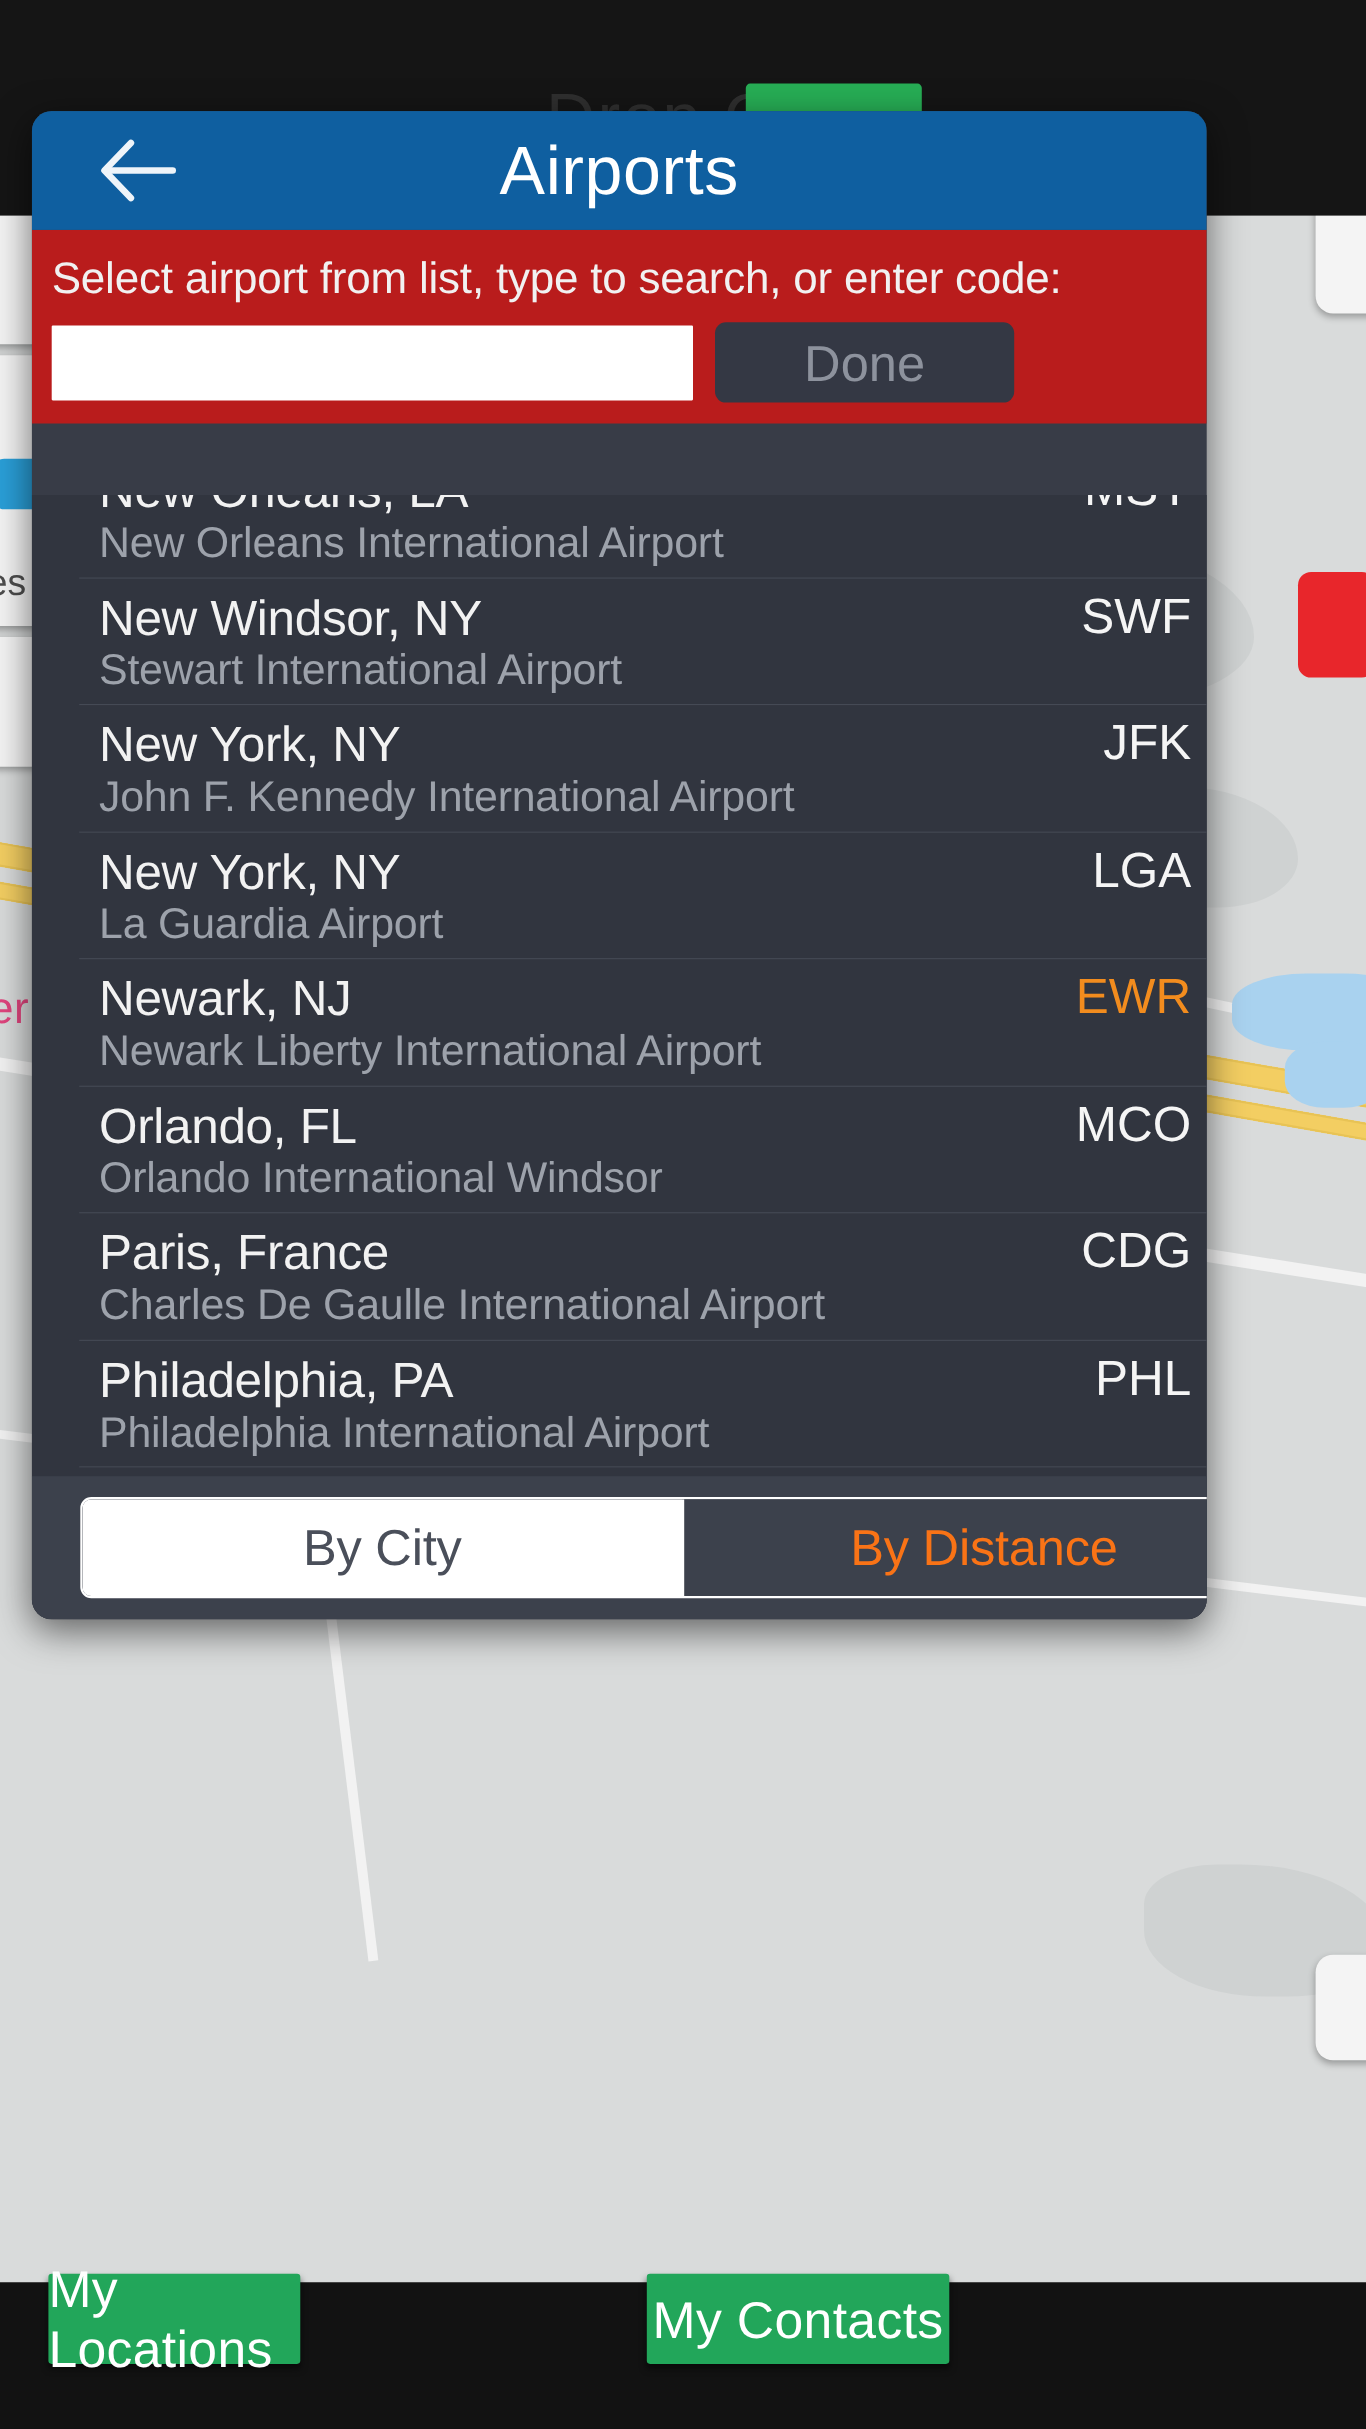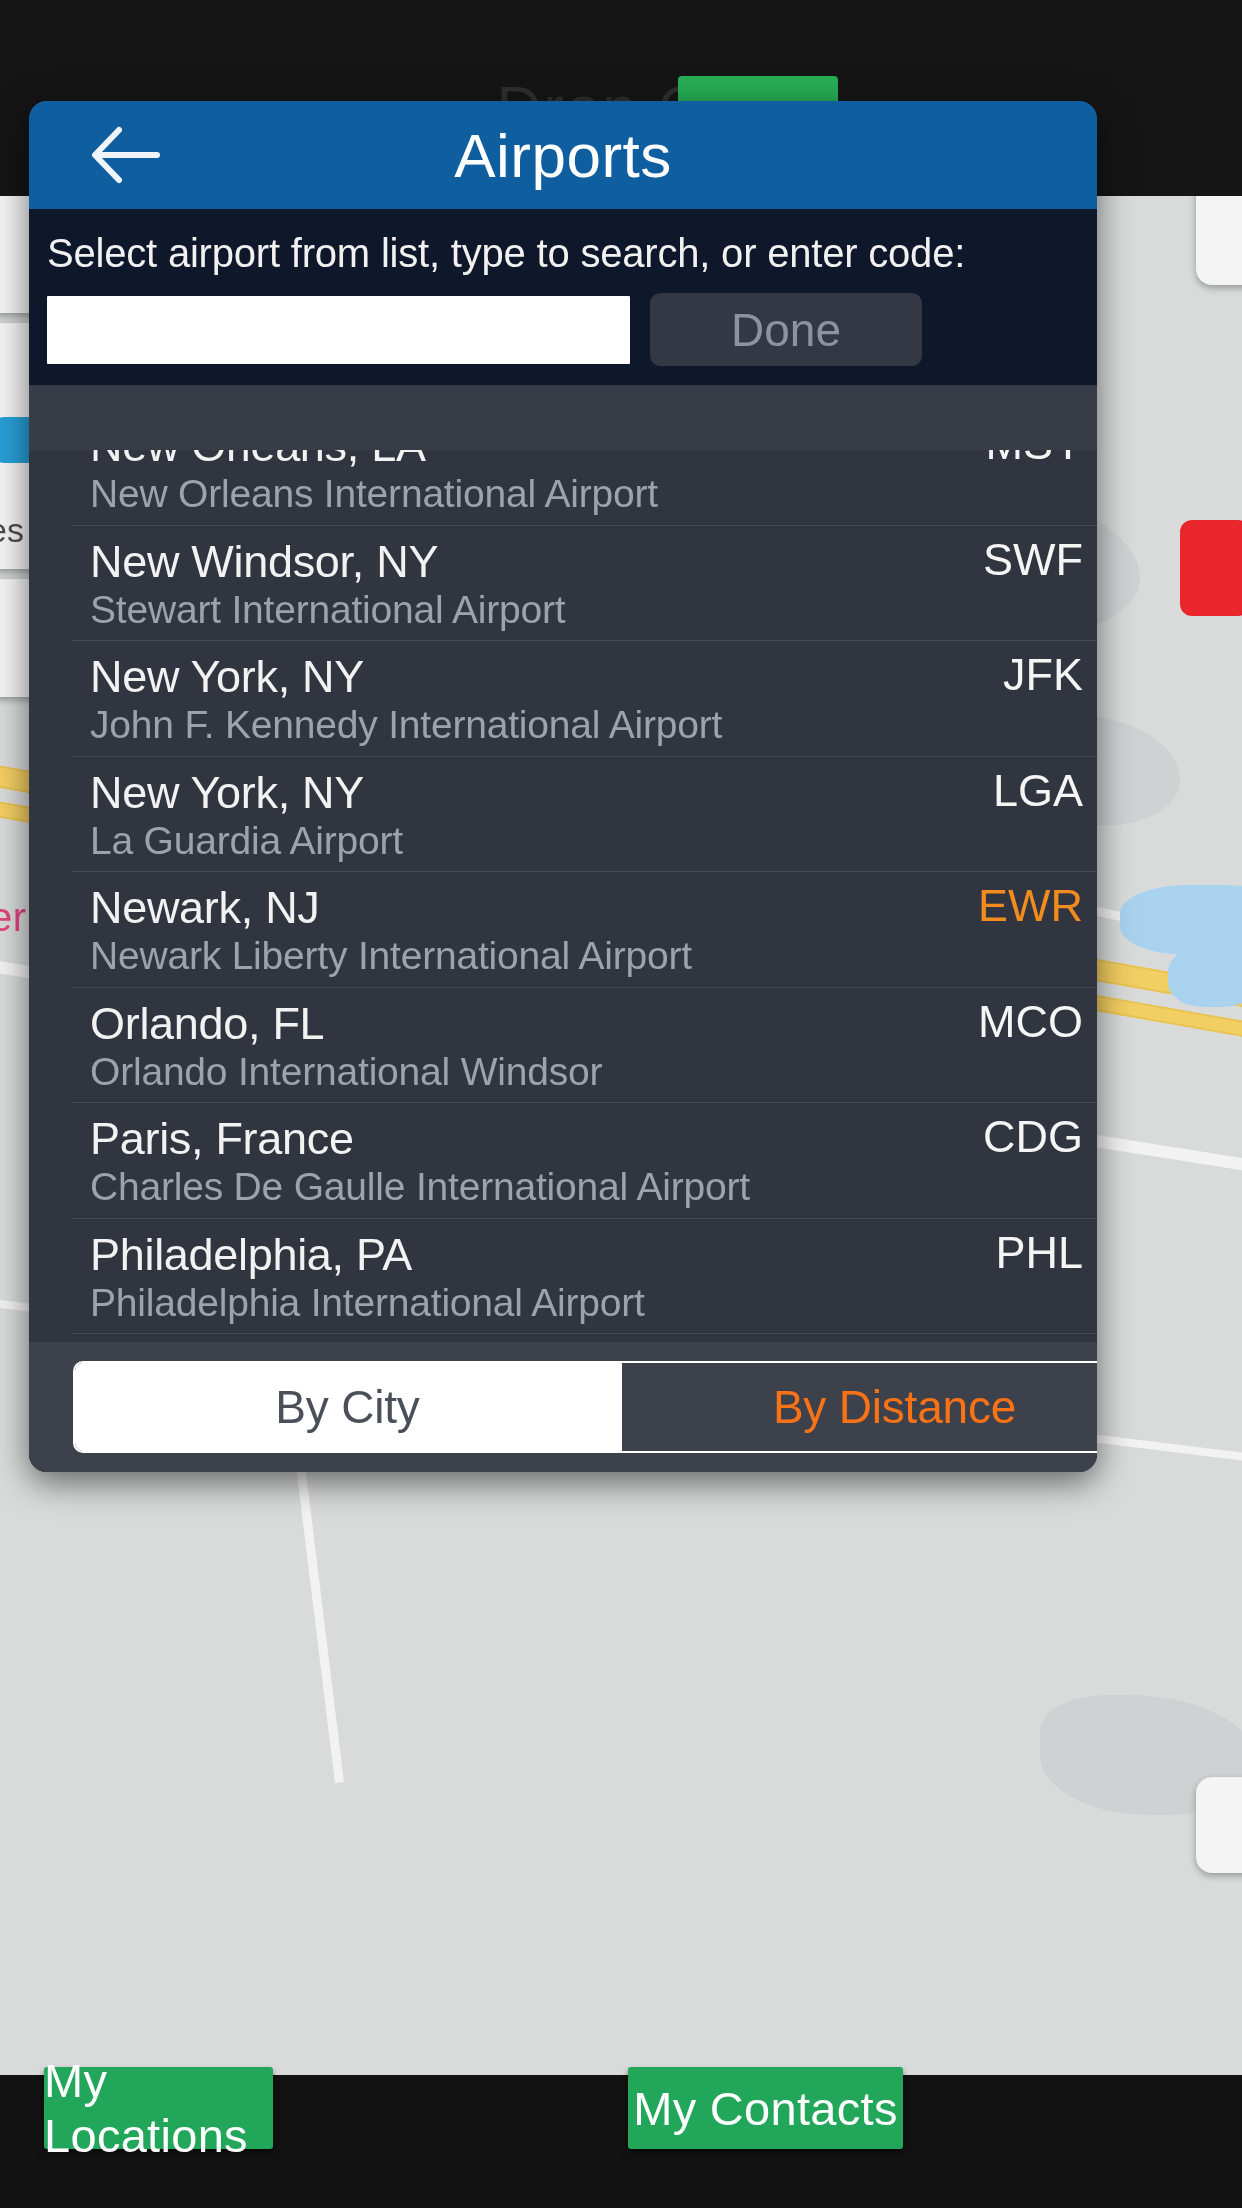--- a/index.html
+++ b/index.html
@@ -52,41 +52,41 @@
     border-radius:4px;
   }
   .bg-bottombar{position:absolute;left:0;top:2075px;width:1242px;height:133px;background:#121212;}
   .bg-green-btn{
     position:absolute;top:2067px;height:82px;background:#22a65a;border-radius:3px;
     color:#ffffff;font-size:47px;font-weight:400;letter-spacing:.3px;
     display:flex;align-items:center;justify-content:center;
     box-shadow:0 4px 6px rgba(0,0,0,.5);
   }
   #btn-my-locations{left:44px;width:229px;}
-  #btn-my-contacts{left:588px;width:275px;margin-left:40px;}
+  #btn-my-contacts{left:588px;width:275px;}
 
   
   #modal{
     position:absolute;left:29px;top:101px;width:1068px;height:1371px;
     background:#383c47;border-radius:18px;
     box-shadow:0 10px 34px rgba(0,0,0,.55);
     overflow:hidden;
   }
   #modal-header{
     height:108px;background:#0f5fa0;position:relative;
     display:flex;align-items:center;justify-content:center;
   }
   #back-arrow{
     position:absolute;left:60px;top:50%;transform:translateY(-50%);
     width:74px;height:62px;cursor:pointer;
   }
   #modal-title{
     color:#ffffff;font-size:62px;font-weight:400;letter-spacing:.5px;
   }
-  #search-panel{background:#0f172a;padding:22px 0 0 0;}
+  #search-panel{background:#b91c1c;padding:22px 0 0 0;}
   #search-hint{
     color:#f1f1f1;font-size:40px;font-weight:400;padding:0 0 0 18px;margin-left:0;
     white-space:nowrap;letter-spacing:-0.2px;
   }
   #search-row{display:flex;align-items:center;padding:17px 18px 19px 18px;}
   #search-input{
     width:583px;height:68px;background:#ffffff;border:0;outline:none;
     font-size:38px;font-family:"Liberation Sans", sans-serif;color:#111;
     padding:0 12px;box-sizing:border-box;border-radius:1px;
   }

